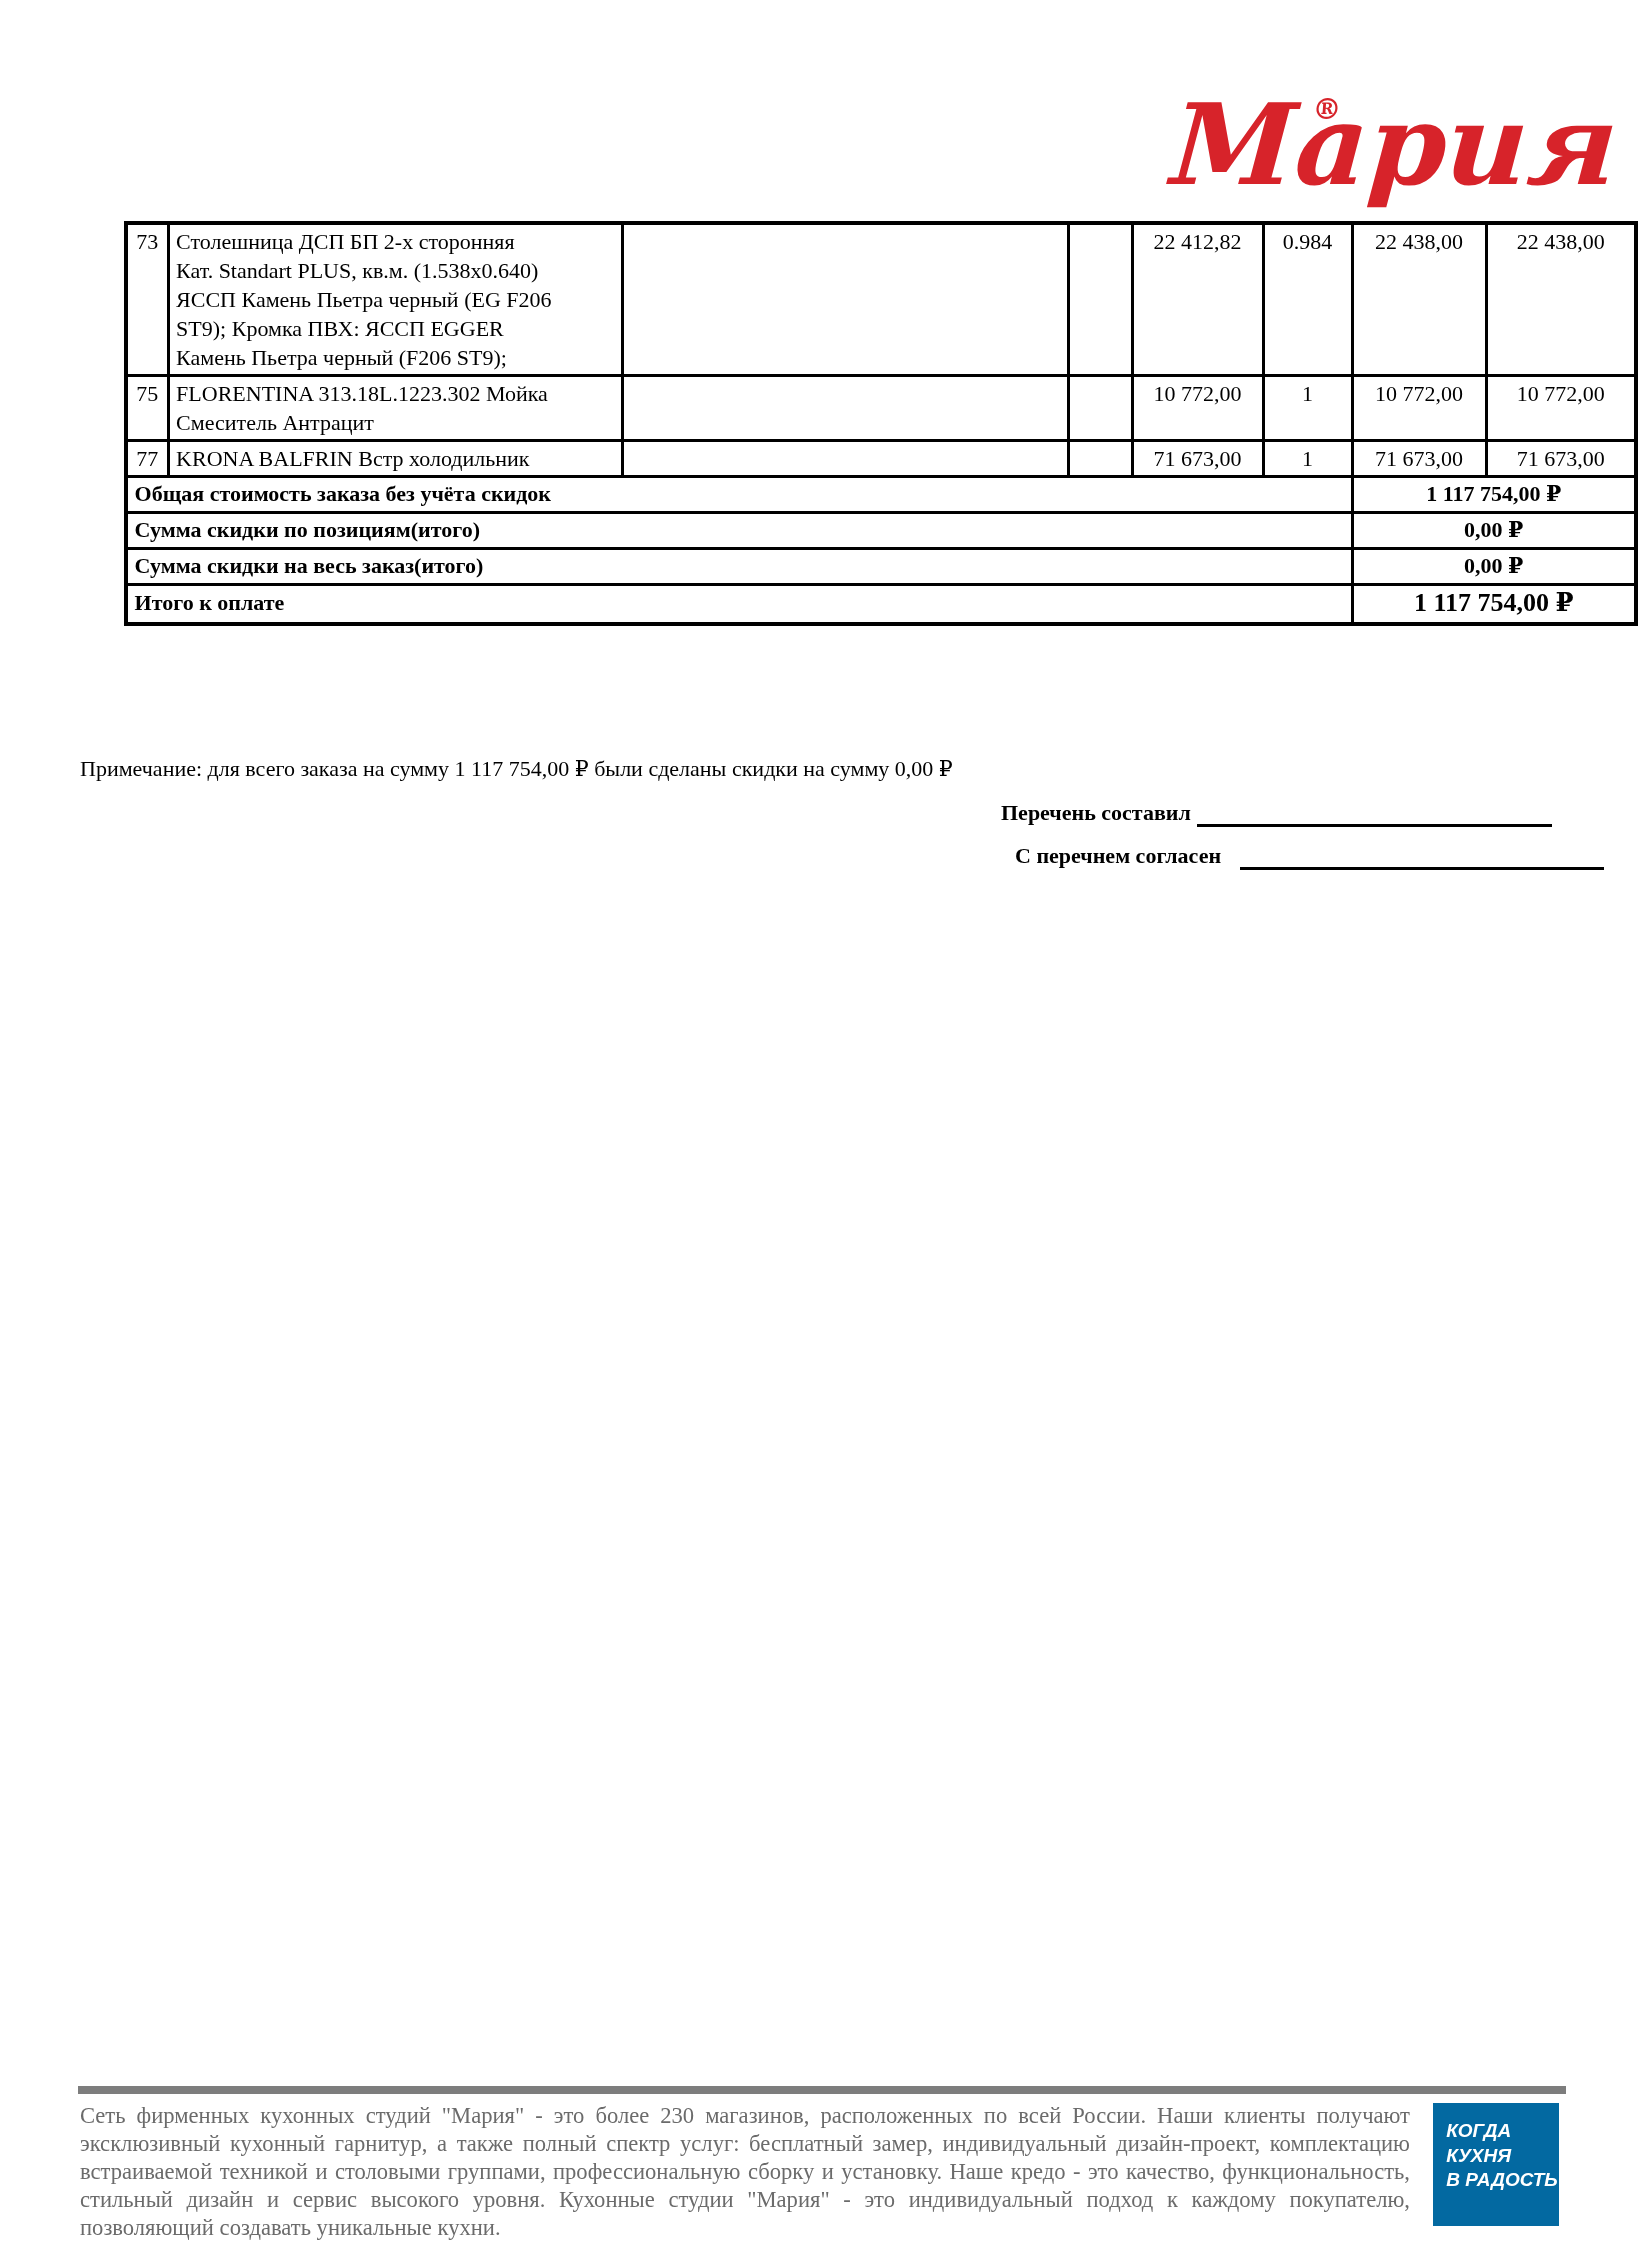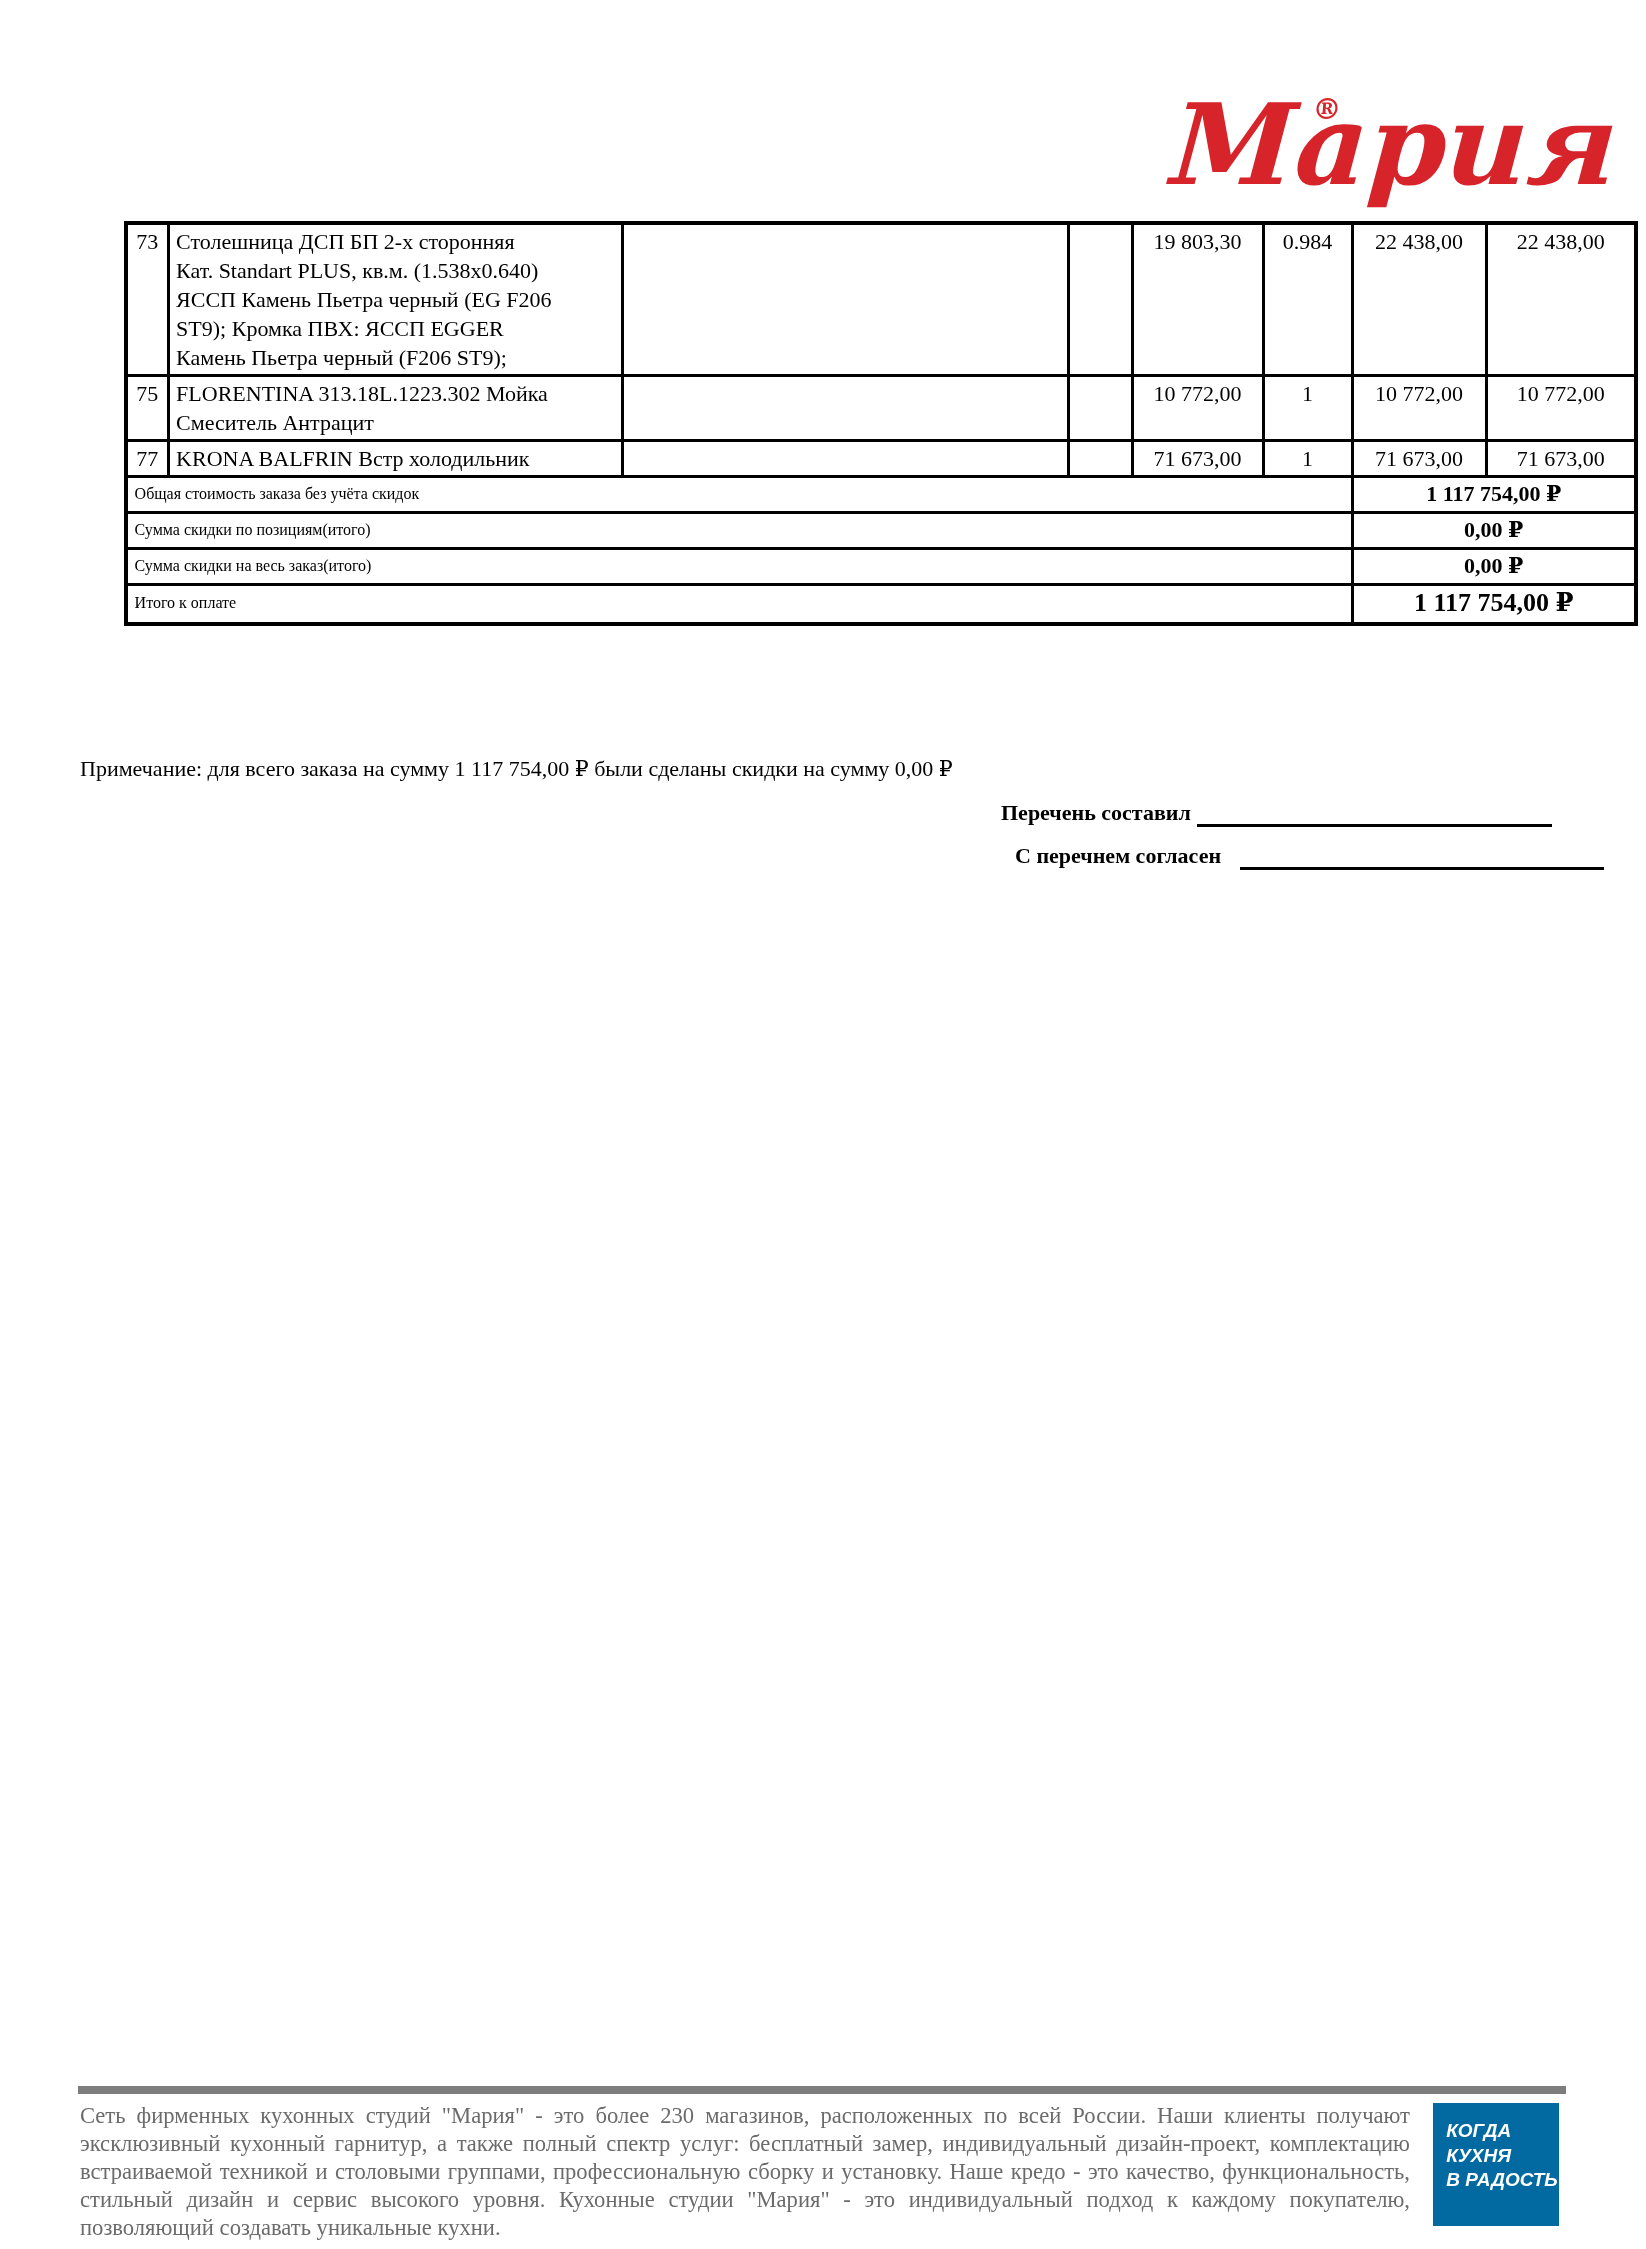--- a/index.html
+++ b/index.html
@@ -37,21 +37,21 @@
     margin-left:44px;
   }
   .order-table td { border:3.3px solid #000; }
   .c-num  { text-align:center; vertical-align:top; font-size:22px; line-height:29px; padding-top:2px; }
   .c-desc { vertical-align:top; font-size:22px; line-height:29px; padding:2px 4px 2px 6.6px; }
   .c-val  { text-align:center; vertical-align:top; font-size:22px; line-height:29px; padding-top:2px; }
   tr.r73 { height:152px; } tr.r2l { height:64px; } tr.r1l { height:29px; }
 
   tr.totals { height:36px; }
   tr.totals .t-label {
-    font-weight:normal; font-size:16px; line-height:26.6px;
+    font-weight:bold; font-size:22px; line-height:26.6px;
     vertical-align:middle; padding-left:6.6px;
   }
   tr.totals .t-value {
     font-weight:bold; font-size:22px; line-height:26.6px;
     vertical-align:middle; text-align:center;
   }
   tr.totals-final { height:39px; }
   tr.totals-final .t-value { font-size:26px; }
 
   
@@ -117,21 +117,21 @@
     <td class="c-num">73</td>
     <td class="c-desc">
       <div>Столешница ДСП БП 2-х сторонняя</div>
       <div>Кат. Standart PLUS, кв.м. (1.538x0.640)</div>
       <div>ЯССП Камень Пьетра черный (EG F206</div>
       <div>ST9);  Кромка ПВХ: ЯССП EGGER</div>
       <div>Камень Пьетра черный (F206 ST9);</div>
     </td>
     <td class="c-desc"></td>
     <td class="c-val"></td>
-    <td class="c-val">19 803,30</td>
+    <td class="c-val">22 412,82</td>
     <td class="c-val">0.984</td>
     <td class="c-val">22 438,00</td>
     <td class="c-val">22 438,00</td>
   </tr>
 
 
   <tr class="r2l">
     <td class="c-num">75</td>
     <td class="c-desc">
       <div>FLORENTINA 313.18L.1223.302 Мойка</div>

